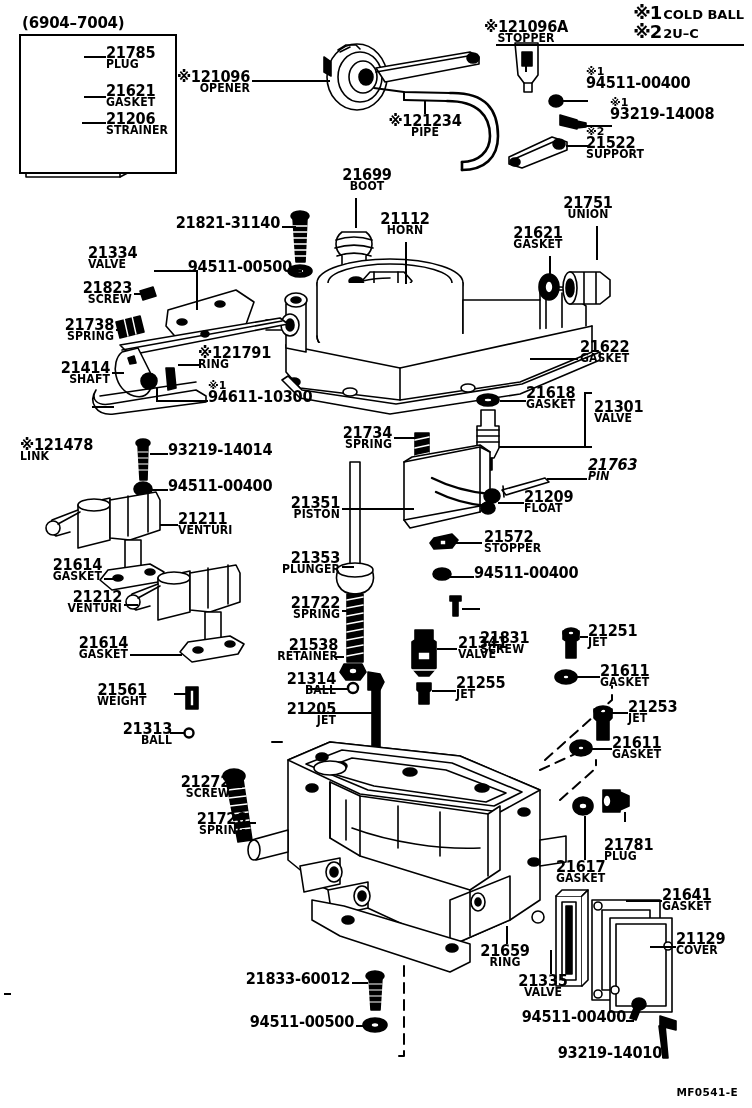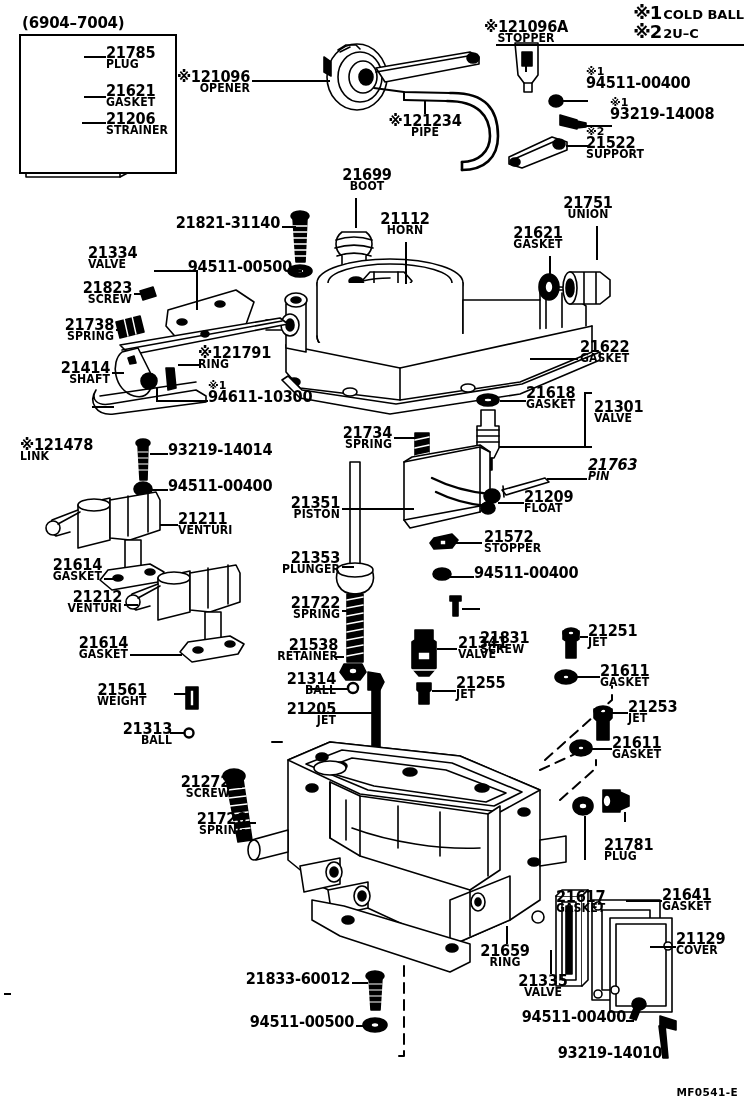--- a/index.html
+++ b/index.html
@@ -809,21 +809,21 @@
     <span class="nam">SPRING</span>
   </div>
   <div class="ld h" style="left:248px;top:822px;width:8px;"></div>
 
   <div class="lbl" style="left:604px;top:838px;">
     <span class="num">21781</span>
     <span class="nam">PLUG</span>
   </div>
   <div class="ld v" style="left:624px;top:812px;height:10px;"></div>
 
-  <div class="lbl" style="left:556px;top:860px;margin-top:30px;">
+  <div class="lbl" style="left:556px;top:860px;">
     <span class="num">21617</span>
     <span class="nam">GASKET</span>
   </div>
   <div class="ld v" style="left:584px;top:816px;height:44px;"></div>
 
   <div class="lbl" style="left:662px;top:888px;">
     <span class="num">21641</span>
     <span class="nam">GASKET</span>
   </div>
   <div class="ld h" style="left:626px;top:900px;width:36px;"></div>

